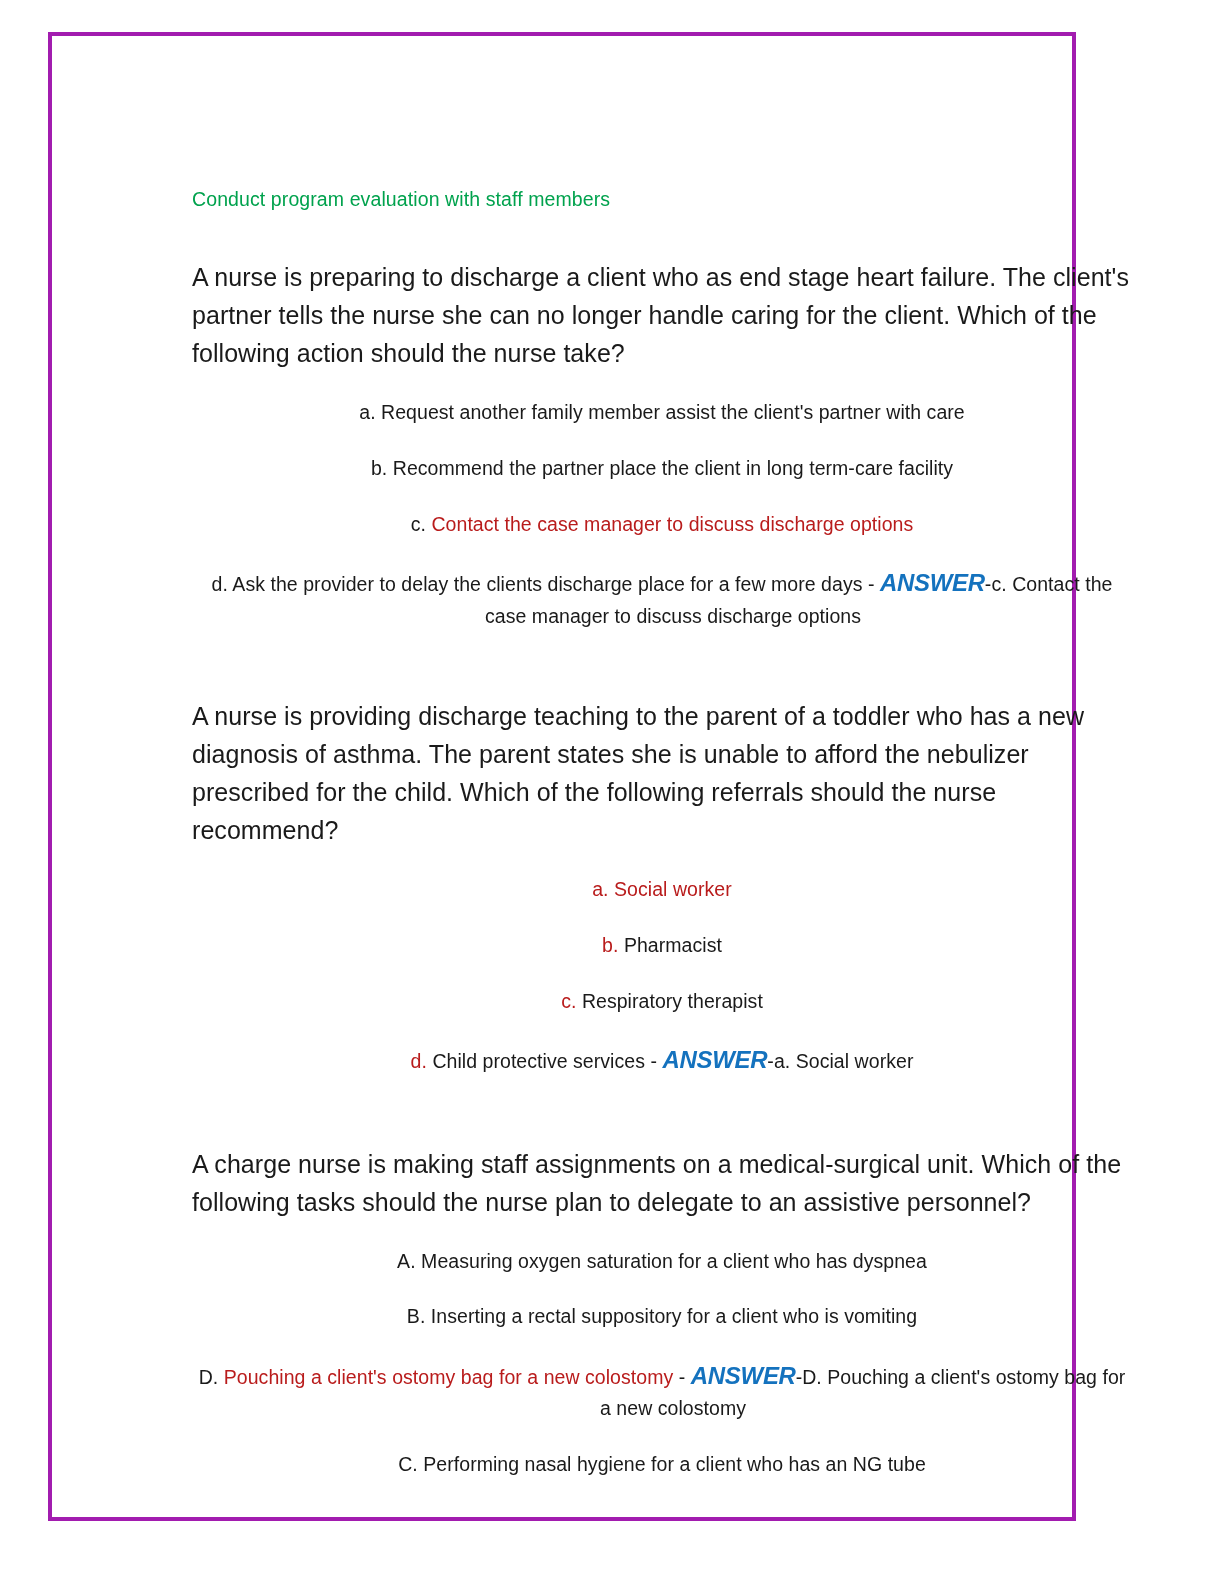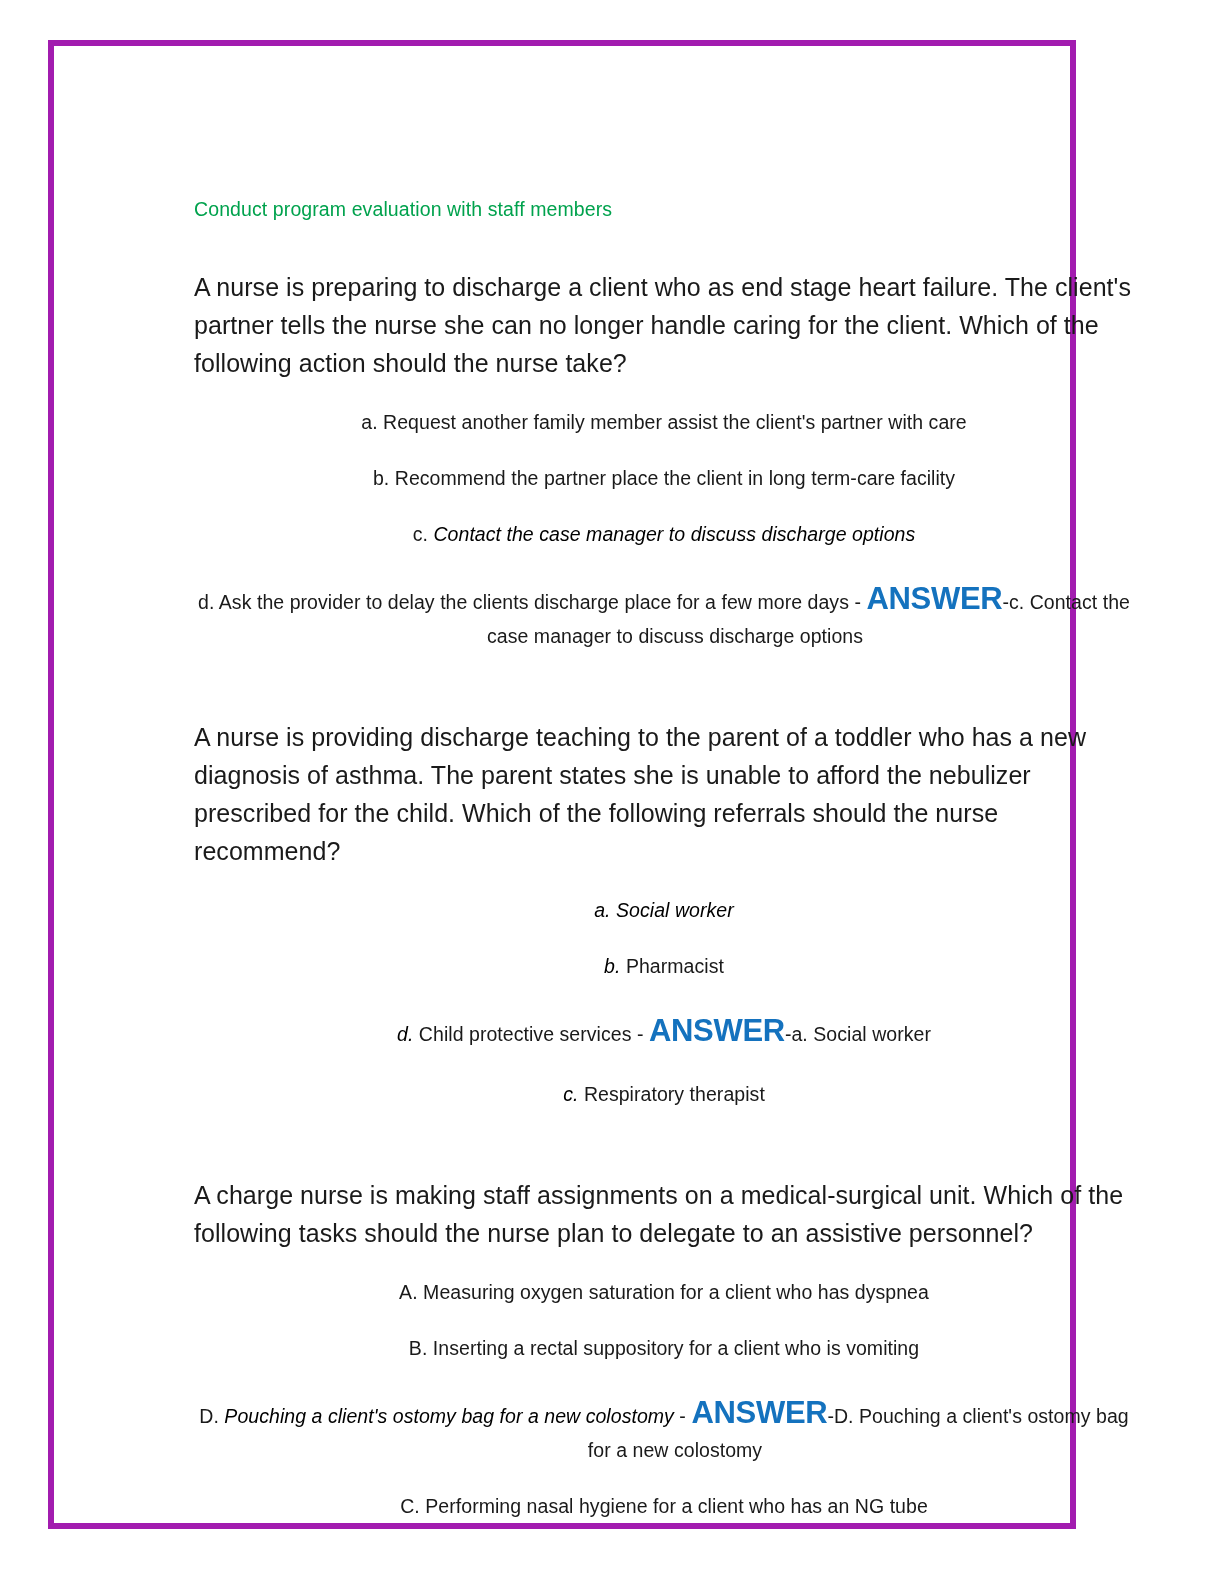--- a/index.html
+++ b/index.html
@@ -21,24 +21,24 @@
     width: 1224px;
     height: 1584px;
     background: #ffffff;
     overflow: hidden;
   }
 
   
   .page-frame {
     position: absolute;
     left: 48px;
-    top: 40px;
+    top: 32px;
     width: 1028px;
     height: 1489px;
-    border: 6px solid #a21caf;
+    border: 4px solid #a21caf;
     box-sizing: border-box;
     background: #ffffff;
   }
 
   .content {
     position: absolute;
     left: 140px;
     top: 150px;
     width: 940px;
   }
@@ -71,27 +71,28 @@
     color: #1a1a1a;
     margin: 0 0 26px 0;
     padding-left: 22px;
     text-indent: -22px;
     letter-spacing: 0.05px;
     text-align: center;
   }
   .gap-md  { height: 40px; }
 
   
-  .green  { color: #000000; font-style: italic; }
+  .green  { color: #b91c1c; }
   .black  { color: #1a1a1a; }
 
   .answer {
     color: #1472BE;
     font-weight: bold;
-    font-size: 31px;
+    font-style: italic;
+    font-size: 24px;
     letter-spacing: -0.3px;
   }
 
   .marker { white-space: pre; }
 </style>
 </head>
 <body>
 
 <div class="page">
   <div class="page-frame">
@@ -127,25 +128,25 @@
 
         <p class="opt">
           <span class="marker green">a.</span><span> </span><span class="green">Social worker</span>
         </p>
 
         <p class="opt">
           <span class="marker green">b.</span><span> </span><span class="black">Pharmacist</span>
         </p>
 
         <p class="opt">
-          <span class="marker green">d.</span><span> </span><span class="black">Child protective services</span><span class="black"> - </span><span class="answer">ANSWER</span><span class="black">-a. Social worker</span>
+          <span class="marker green">c.</span><span> </span><span class="black">Respiratory therapist</span>
         </p>
 
         <p class="opt">
-          <span class="marker green">c.</span><span> </span><span class="black">Respiratory therapist</span>
+          <span class="marker green">d.</span><span> </span><span class="black">Child protective services</span><span class="black"> - </span><span class="answer">ANSWER</span><span class="black">-a. Social worker</span>
         </p>
       </div>
 
       <div class="gap-md"></div>
 
       <div>
         <p class="para">A charge nurse is making staff assignments on a medical-surgical unit. Which of the following tasks should the nurse plan to delegate to an assistive personnel?</p>
 
         <p class="opt">
           <span class="marker black">A.</span><span> </span><span class="black">Measuring oxygen saturation for a client who has dyspnea</span>

